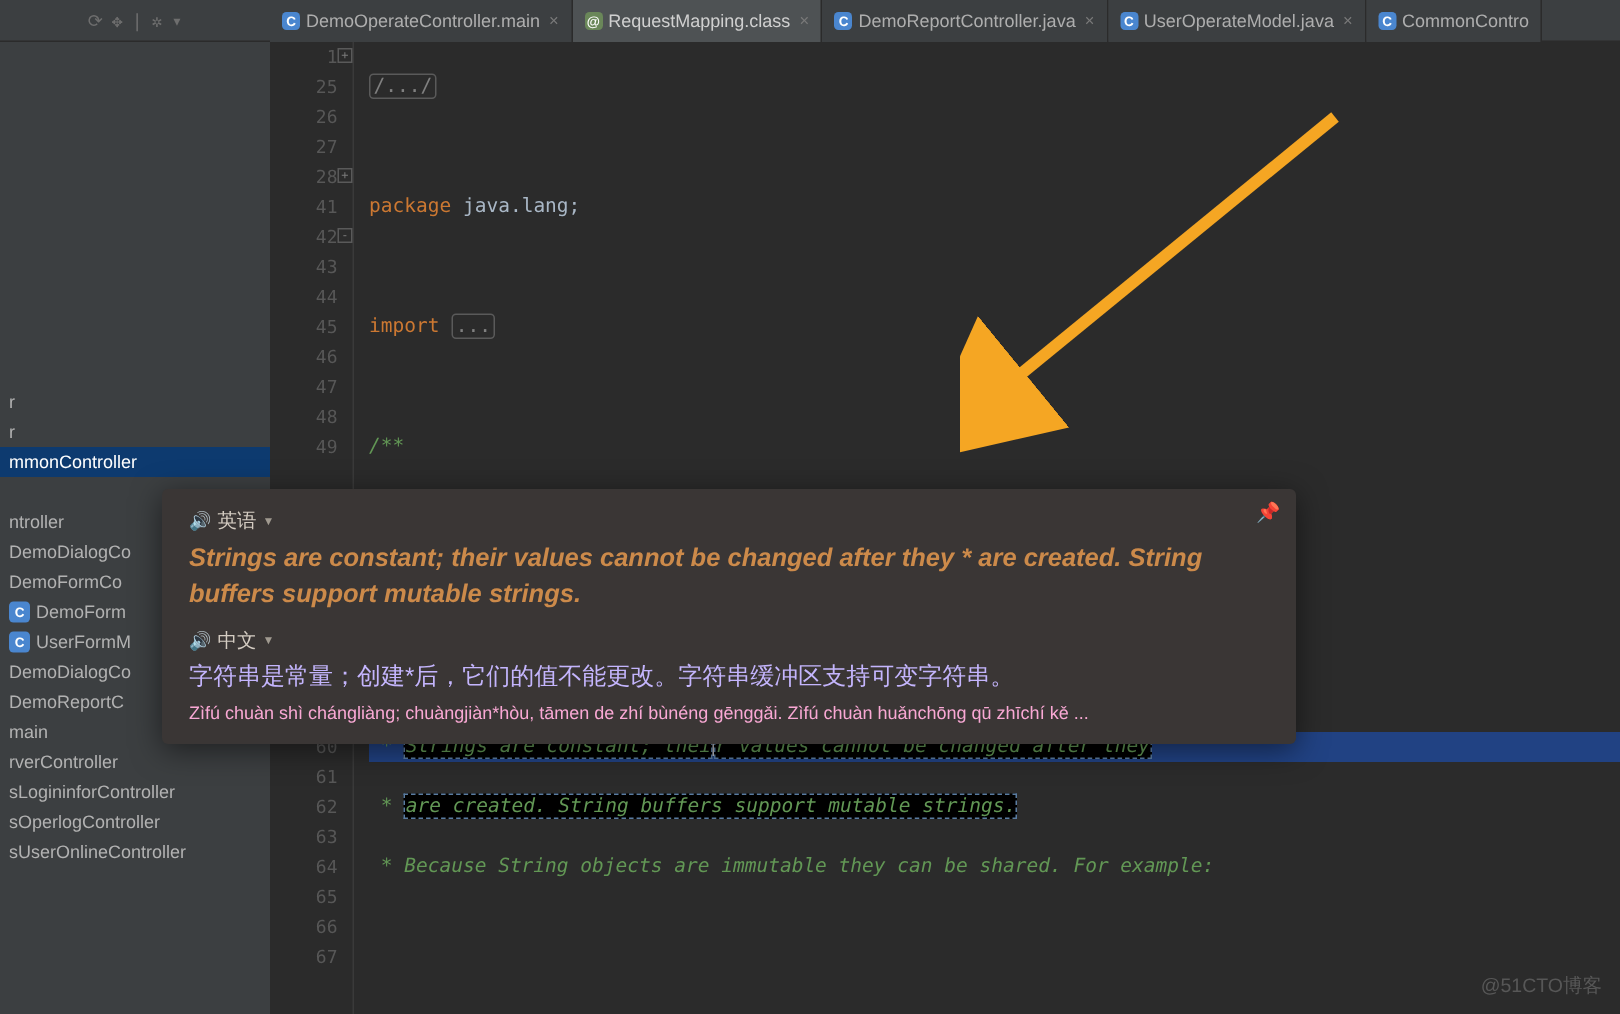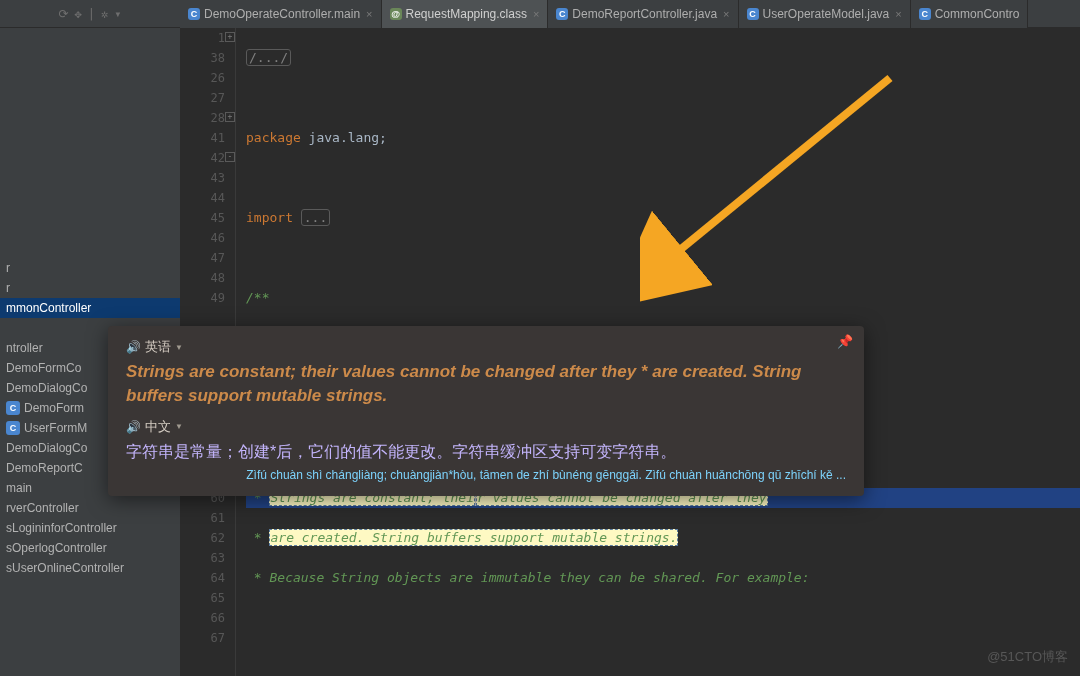--- a/index.html
+++ b/index.html
@@ -99,21 +99,21 @@
     font-size: 13px;
     line-height: 20px;
     white-space: pre;
     padding-left: 10px;
     position: relative;
   }
   .cline { height:20px; }
   .cline.hl { background:#214283; }
   .kw { color:#cc7832; }
   .cmt { color:#629755; font-style:italic; }
-  .cmt-sel { background:#fef9c3; color:#629755; font-style:italic; border:1px dashed #5a7ca1;margin-top:12px;}
+  .cmt-sel { background:#000000; color:#629755; font-style:italic; border:1px dashed #5a7ca1;margin-top:12px;}
   .tag { color:#629755; font-style:italic; text-decoration:underline; }
   .fold-box { color:#808080; border:1px solid #5a5a5a; padding:0 2px; border-radius:3px;}
 
   .arrow {
     position:absolute;
     left:460px; top:30px;
     width:300px; height:260px;
     pointer-events:none;
     z-index:5;
   }
@@ -141,23 +141,22 @@
     line-height:1.4;
     margin-bottom:10px;
   }
   .tgt-text {
     color:#c4b5fd;
     font-size:16px;
     line-height:1.5;
     margin-bottom:4px;
   }
   .pinyin {
-    color:#7dd3fc;
+    color:#f9a8d4;
     font-size:12px;
-    text-align:right;
   }
   .watermark {
     position:absolute;
     right:12px; bottom:10px;
     color:#575757;
     font-family:sans-serif;
     font-size:13px;
     margin-top:12px;
   }
   .caret-line { display:inline-block; width:1px; height:14px; background:#bbb; vertical-align:middle; margin:0 0px;}
@@ -211,24 +210,24 @@
         <span>r</span>
       </div>
     <div class="tree-item selected">
         <span>mmonController</span>
       </div>
     <div style="height:20px;"></div>
     <div class="tree-item">
         <span>ntroller</span>
       </div>
     <div class="tree-item">
+        <span>DemoDialogCo</span>
+      </div>
+    <div class="tree-item">
         <span>DemoFormCo</span>
-      </div>
-    <div class="tree-item">
-        <span>DemoDialogCo</span>
       </div>
     <div class="tree-item">
         <span class="tic tic-c">C</span>
         <span>DemoForm</span>
       </div>
     <div class="tree-item">
         <span class="tic tic-c">C</span>
         <span>UserFormM</span>
       </div>
     <div class="tree-item">
@@ -250,21 +249,21 @@
         <span>sOperlogController</span>
       </div>
     <div class="tree-item">
         <span>sUserOnlineController</span>
       </div>
   </div>
 
   <div class="editor">
     <div class="gutter">
       <div class="gline"><span>1</span><span class="fold">+</span></div>
-      <div class="gline"><span>38</span></div>
+      <div class="gline"><span>25</span></div>
       <div class="gline"><span>26</span></div>
       <div class="gline"><span>27</span></div>
       <div class="gline"><span>28</span><span class="fold">+</span></div>
       <div class="gline"><span>41</span></div>
       <div class="gline"><span>42</span><span class="fold">-</span></div>
       <div class="gline"><span>43</span></div>
       <div class="gline"><span>44</span></div>
       <div class="gline"><span>45</span></div>
       <div class="gline"><span>46</span></div>
       <div class="gline"><span>47</span></div>

